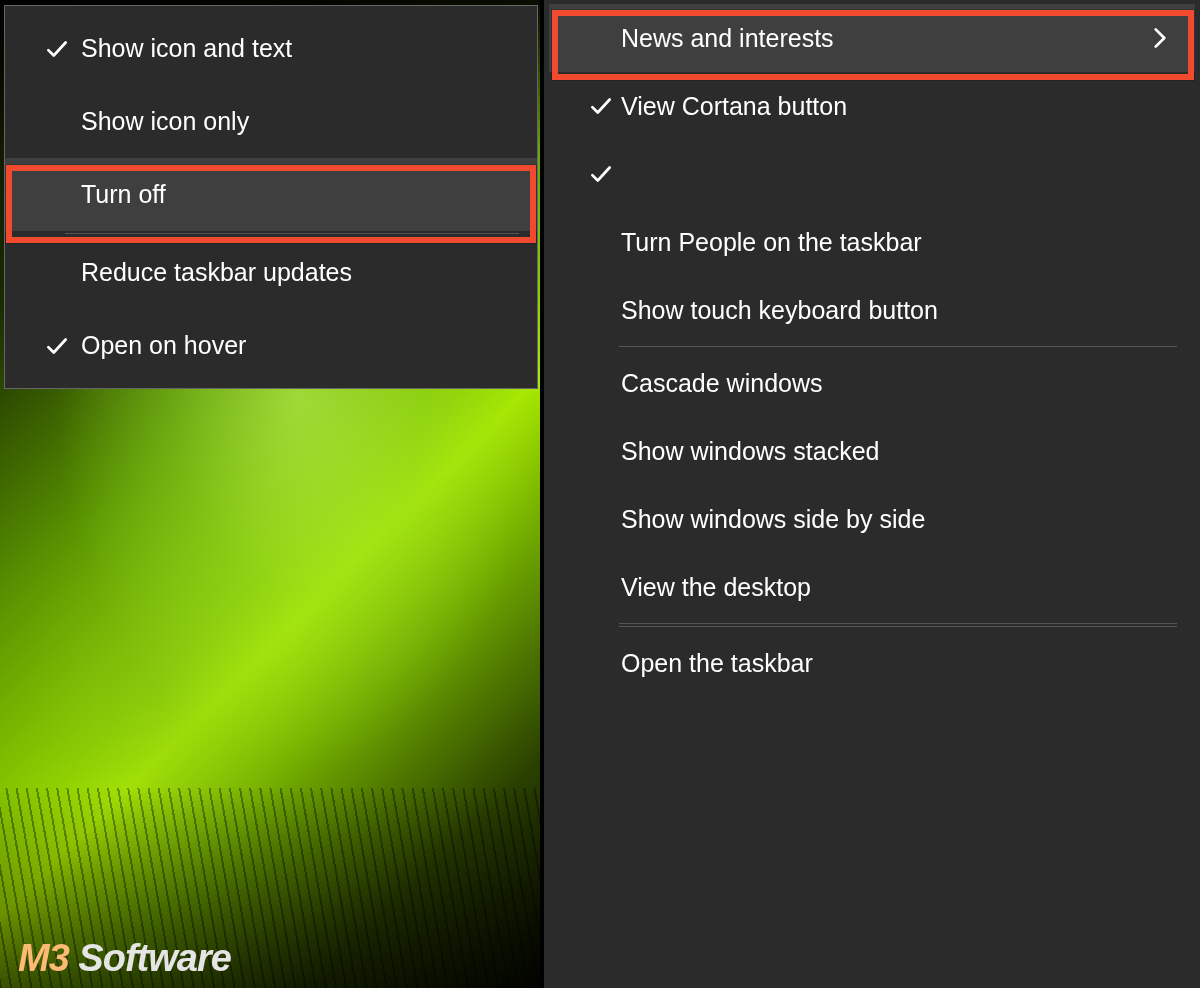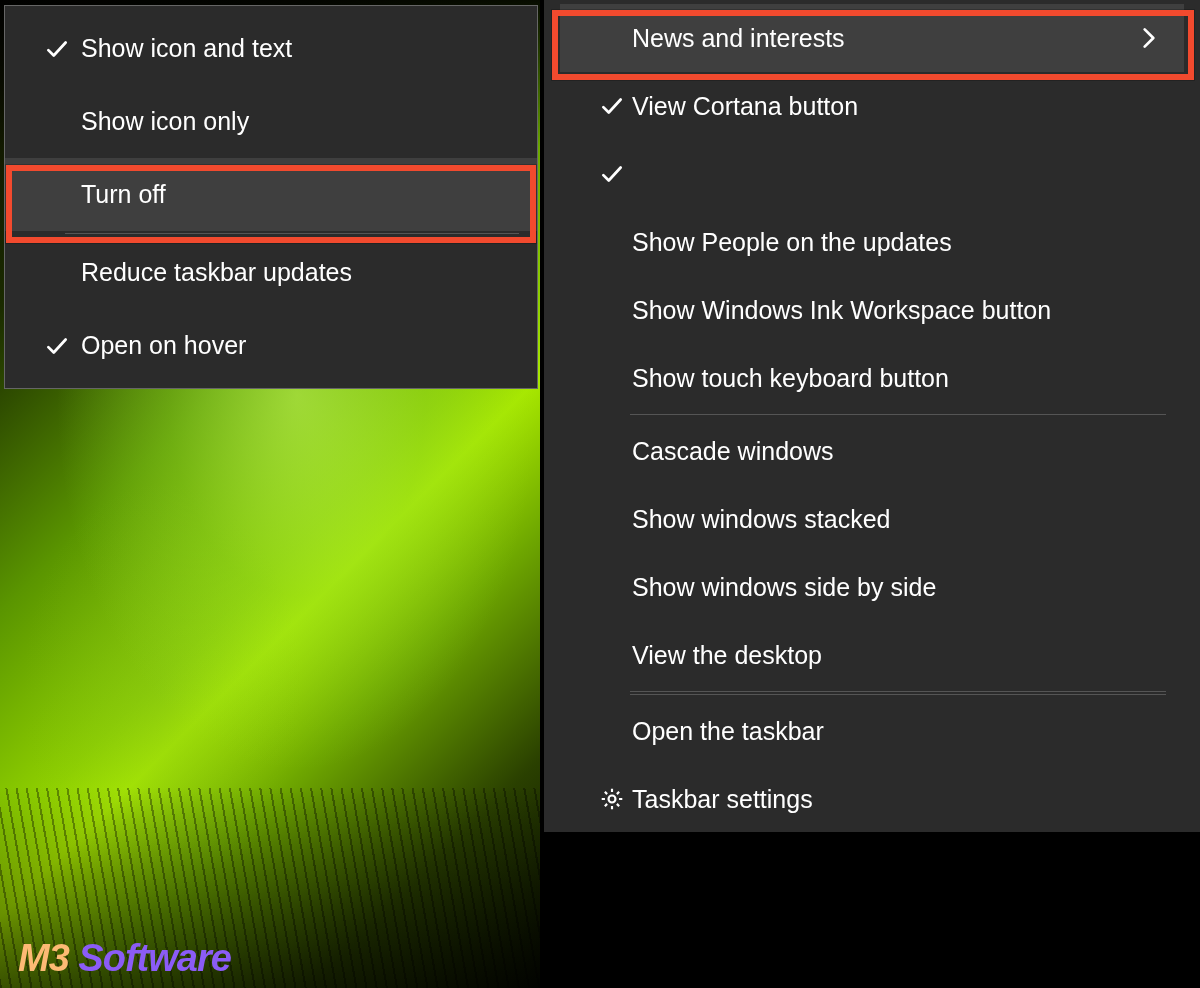--- a/index.html
+++ b/index.html
@@ -45,42 +45,42 @@
       position: absolute;
       left: 18px;
       bottom: 8px;
       z-index: 3;
       font-size: 38px;
       font-weight: 700;
       font-style: italic;
       letter-spacing: -1px;
     }
     .watermark .m3 { color: #fdba74; }
-    .watermark .soft { color: #8b5cf6; font-weight: 600; }
+    .watermark .soft { color: #e5e5e5; font-weight: 600; }
 
     .submenu {
       position: absolute;
       left: 4px;
       top: 5px;
       width: 534px;
       background: #2b2b2b;
       border: 1px solid #666;
       z-index: 20;
       padding: 6px 0;
     }
 
     .main-menu {
       position: absolute;
       left: 544px;
       top: 0;
       width: 656px;
-      height: 832px;
+      height: 988px;
       background: #2b2b2b;
       z-index: 10;
-      padding: 4px 16px;
+      padding: 4px 5px;
     }
 
     .menu-item {
       display: flex;
       align-items: center;
       height: 73px;
       padding-left: 28px;
       padding-right: 20px;
       color: #fff;
       font-size: 25px;
@@ -197,25 +197,21 @@
   </div>
   <div class="menu-item">
     <span class="check-slot">
       <svg class="check-icon" viewBox="0 0 24 24">
           <polyline points="4,13 9,18 20,6"></polyline>
         </svg>
     </span>
   </div>
   <div class="menu-item">
     <span class="check-slot"></span>
-    <span class="label">Show People on the updates</span>
-  </div>
-  <div class="menu-item">
-    <span class="check-slot"></span>
-    <span class="label">Show Windows Ink Workspace button</span>
+    <span class="label">Turn People on the taskbar</span>
   </div>
   <div class="menu-item">
     <span class="check-slot"></span>
     <span class="label">Show touch keyboard button</span>
   </div>
   <div class="sep"></div>
   <div class="menu-item">
     <span class="check-slot"></span>
     <span class="label">Cascade windows</span>
   </div>
@@ -229,26 +225,17 @@
   </div>
   <div class="menu-item">
     <span class="check-slot"></span>
     <span class="label">View the desktop</span>
   </div>
   <div class="sep"></div>
   <div class="sep"></div>
   <div class="menu-item">
     <span class="check-slot"></span>
     <span class="label">Open the taskbar</span>
-  </div>
-  <div class="menu-item">
-    <span class="check-slot">
-      <svg class="gear-icon" viewBox="0 0 24 24">
-        <circle cx="12" cy="12" r="3.2"></circle>
-        <path d="M12 2.5v3M12 18.5v3M21.5 12h-3M5.5 12h-3M18.6 5.4l-2.1 2.1M7.5 16.5l-2.1 2.1M18.6 18.6l-2.1-2.1M7.5 7.5L5.4 5.4"></path>
-      </svg>
-    </span>
-    <span class="label">Taskbar settings</span>
   </div>
 </div>
 
 <div class="highlight-red hl-left"></div>
 <div class="highlight-red hl-right"></div>
 
 </body></html>

